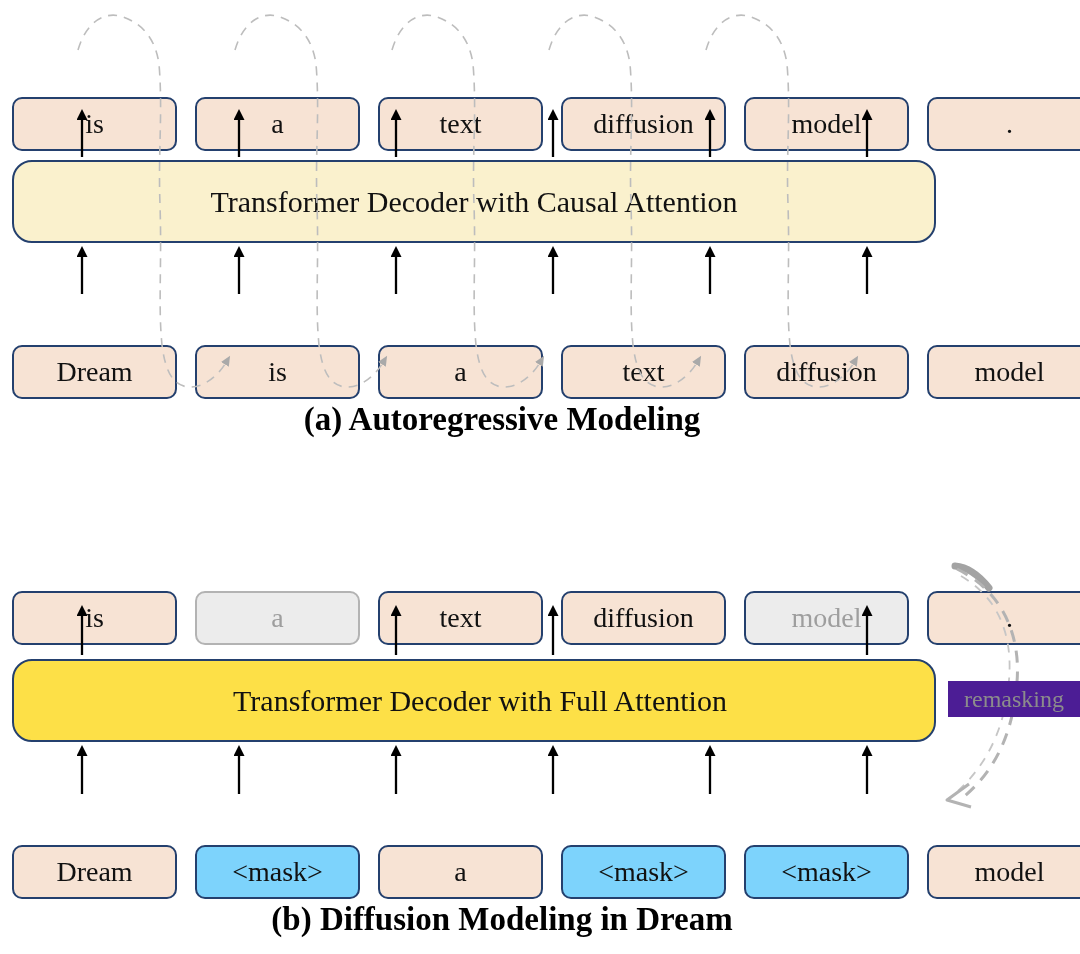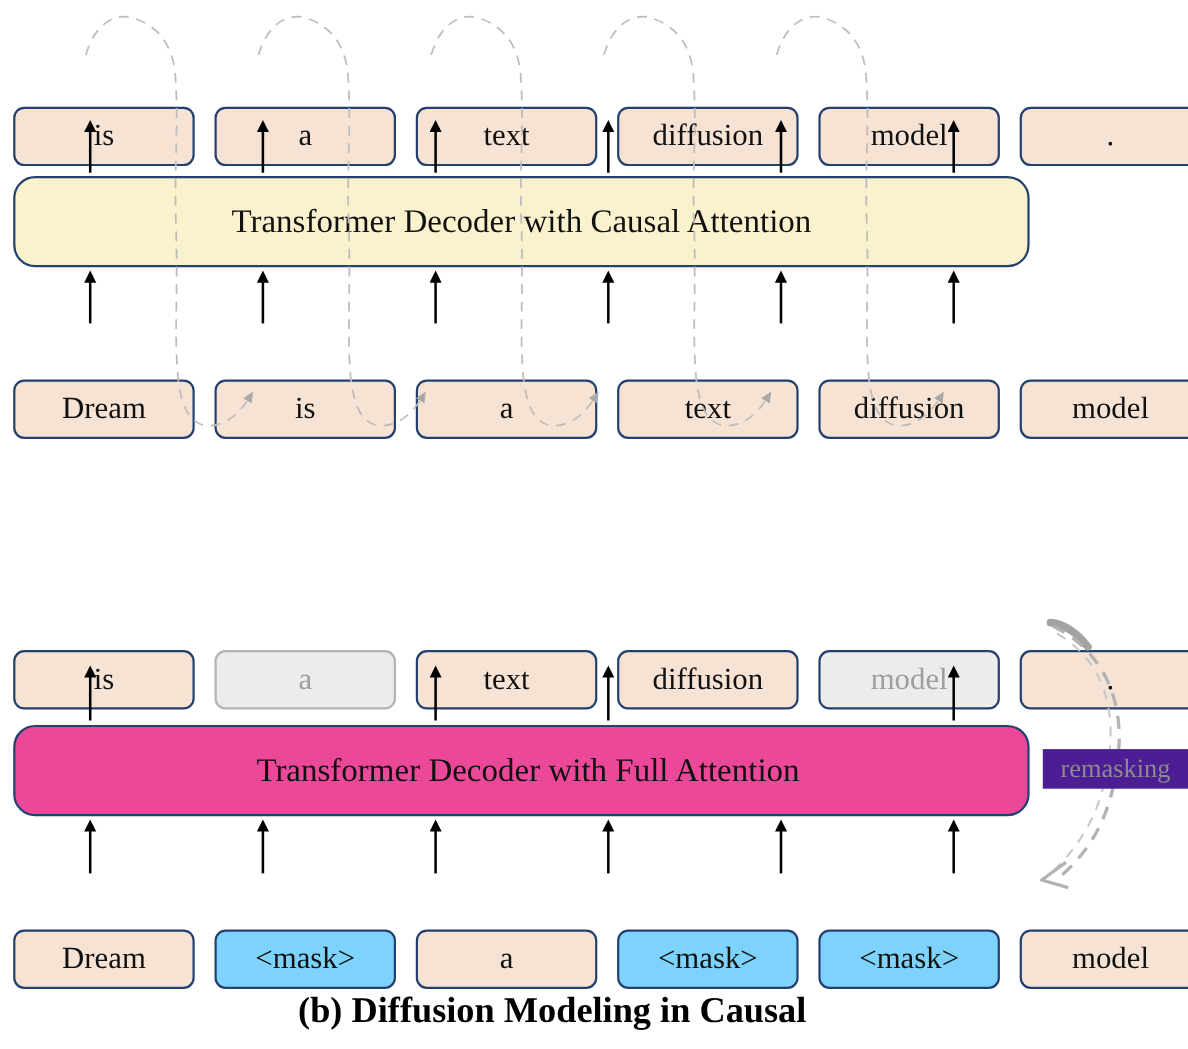--- a/index.html
+++ b/index.html
@@ -24,21 +24,21 @@
   .tk-gray-soft{background:#ececec;border:2px solid #b3b3b3;color:#9e9e9e;}
   .tk-gray-navy{background:#ececec;color:#9e9e9e;}
   .tk-green{background:#7dd3fc;}
   .decoder{
     position:absolute;left:12px;width:924px;height:83px;box-sizing:border-box;
     border:2.5px solid #24406e;border-radius:20px;
     display:flex;align-items:center;justify-content:center;
     font-size:30px;color:#111111;z-index:1;
   }
   .decoder-a{top:160px;background:#faf1cd;}
-  .decoder-b{top:659px;background:#ec4899;padding-left:12px;}
+  .decoder-b{top:659px;background:#fde047;padding-left:12px;}
   .caption{
     position:absolute;left:12px;width:980px;text-align:center;
     font-weight:bold;font-size:33px;color:#000000;z-index:1;
   }
   .caption-a{top:401px;}
   .caption-b{top:901px;}
   #overlay{
     position:absolute;left:0;top:0;width:1080px;height:954px;
     z-index:5;pointer-events:none;
   }
@@ -67,20 +67,21 @@
 
   <div class="token-row" style="top:297px;">
     <div class="token">Dream</div>
     <div class="token">is</div>
     <div class="token">a</div>
     <div class="token">text</div>
     <div class="token">diffusion</div>
     <div class="token">model</div>
   </div>
 
+  <div class="caption caption-a">(a) Autoregressive Modeling</div>
 
   <div class="token-row" style="top:543px;">
     <div class="token">is</div>
     <div class="token tk-gray-soft">a</div>
     <div class="token">text</div>
     <div class="token">diffusion</div>
     <div class="token tk-gray-navy">model</div>
     <div class="token">.</div>
   </div>
 
@@ -88,21 +89,21 @@
 
   <div class="token-row" style="top:797px;">
     <div class="token">Dream</div>
     <div class="token tk-green">&lt;mask&gt;</div>
     <div class="token">a</div>
     <div class="token tk-green">&lt;mask&gt;</div>
     <div class="token tk-green">&lt;mask&gt;</div>
     <div class="token">model</div>
   </div>
 
-  <div class="caption caption-b">(b) Diffusion Modeling in Causal</div>
+  <div class="caption caption-b">(b) Diffusion Modeling in Dream</div>
 
   <div class="remask-label">remasking</div>
 
   <svg id="overlay" viewBox="0 0 1080 954" xmlns="http://www.w3.org/2000/svg">
     <defs>
       <marker id="arrBlack" markerUnits="userSpaceOnUse" markerWidth="12" markerHeight="12" refX="3" refY="5.5" orient="auto">
         <path d="M0,0 L11,5.5 L0,11 Z" fill="#000000"></path>
       </marker>
       <marker id="arrGray" markerUnits="userSpaceOnUse" markerWidth="11" markerHeight="10" refX="4" refY="4.5" orient="auto">
         <path d="M0,0 L10,4.5 L0,9 Z" fill="#a9a9a9"></path>

